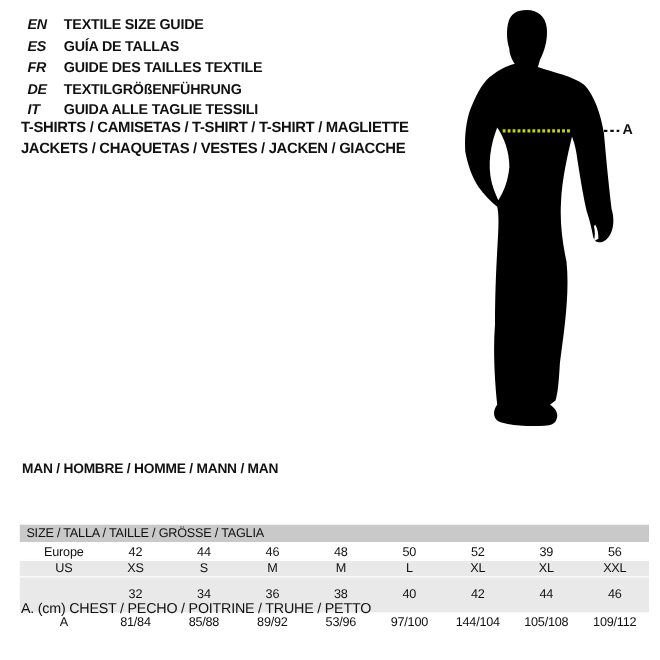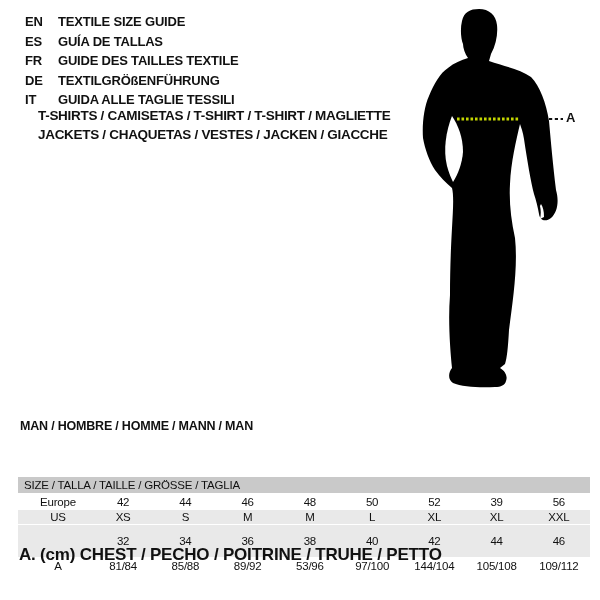--- a/index.html
+++ b/index.html
@@ -8,45 +8,45 @@
     background:#ffffff;
     font-family:"Liberation Sans", sans-serif;
     color:#111;
     -webkit-font-smoothing:antialiased;
   }
   .canvas { position:relative; width:600px; height:600px; background:#fff; overflow:hidden; }
 
   
   .lang-block { position:absolute; left:25px; top:12px; }
   .lang-row { display:flex; height:19.5px; align-items:center; font-weight:bold; font-size:13px; letter-spacing:-0.2px; }
-  .lang-row .code { width:33px; }
+  .lang-row .code { width:33px;font-style:italic; }
 
   
-  .categories { position:absolute; left:38px; top:107px; font-weight:bold; font-size:13.5px; line-height:18.5px; letter-spacing:-0.3px; white-space:nowrap; }
+  .categories { position:absolute; left:19px; top:107px; font-weight:bold; font-size:13.5px; line-height:18.5px; letter-spacing:-0.3px; white-space:nowrap; }
 
   
   .figure { position:absolute; left:0; top:0; width:600px; height:600px; }
   .measure-label { position:absolute; left:566px; top:110px; font-size:13px; font-weight:bold; }
 
   
   .section-title { position:absolute; left:20px; top:419px; font-weight:bold; font-size:12.5px; letter-spacing:-0.2px; white-space:nowrap; }
 
   
   .size-table { position:absolute; left:18px; top:447px; width:572px; font-size:11.5px; letter-spacing:-0.2px;margin-top:30px; }
   .t-header { background:#c9c9c9; height:16px; line-height:16px; padding-left:6px; }
   .t-row { display:grid; grid-template-columns:74px repeat(8, 1fr); align-items:center; border-top:1px solid #fff; box-sizing:border-box; }
   .t-row .t-label { padding-left:6px; text-align:center; }
   .t-cell { text-align:center; }
   .row-europe { height:16px; background:#fff; }
   .row-us { height:15px; background:#e9e9e9; }
   .row-num { height:33px; background:#e9e9e9; }
   .row-a { height:17px; background:#fff; }
 
   
-  .footnote { position:absolute; left:19px; top:545px; font-weight:bold; font-size:17px; letter-spacing:-0.2px; white-space:nowrap; }
+  .footnote { position:absolute; left:19px; top:545px; font-weight:normal; font-size:13px; letter-spacing:-0.2px; white-space:nowrap; }
 </style>
 </head>
 <body>
 
 <div class="canvas">
 
   <div class="lang-block">
     <div class="lang-row">
       <span class="code">EN</span>
       <span class="lbl">TEXTILE SIZE GUIDE</span>

